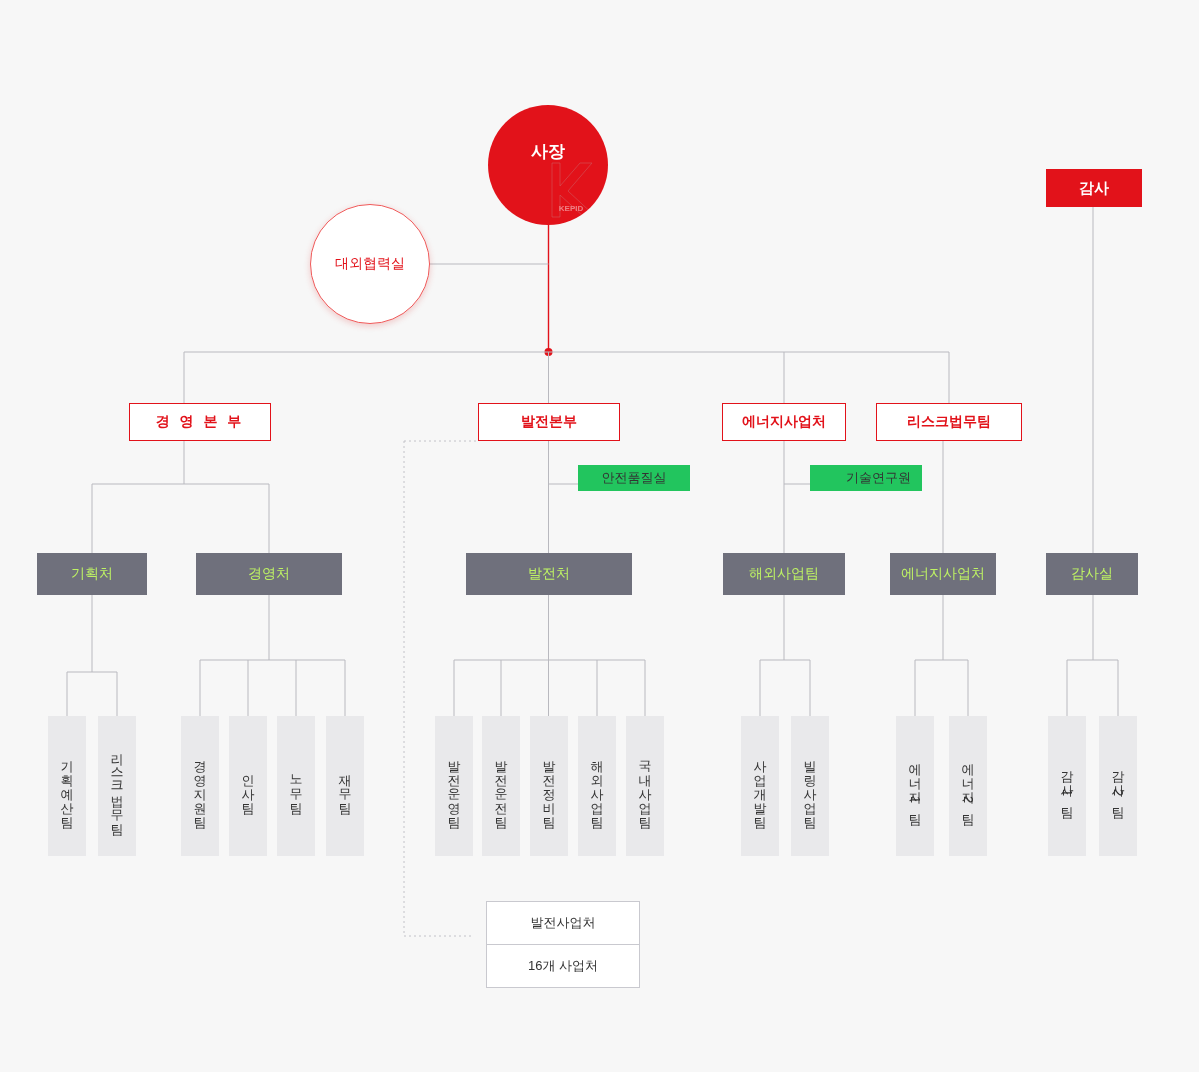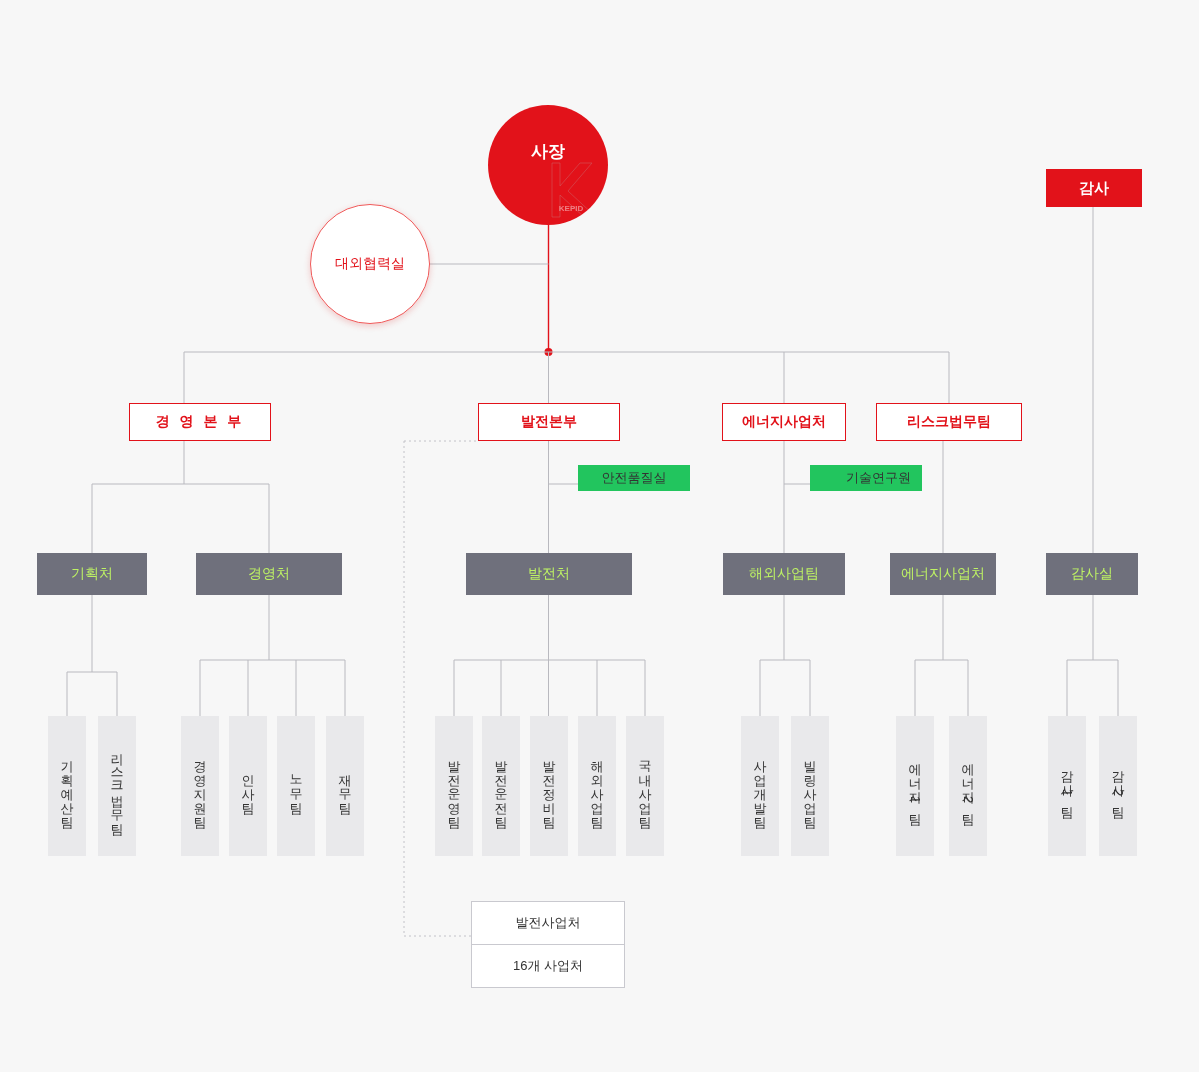--- a/index.html
+++ b/index.html
@@ -71,21 +71,21 @@
   
   .team{
     background:#e9e9eb;color:#333;font-size:13px;line-height:19px;
     writing-mode:vertical-rl;
     width:38px;height:140px;letter-spacing:1px;
   }
 
   
   .stack{
     background:#fff;border:1px solid #c9c9cf;color:#333;font-size:13px;
-    width:154px;height:44px;left:471px;
+    width:154px;height:44px;left:486px;
   }
   .stack1{top:901px;}
   .stack2{top:944px;}
 
   svg line, svg path{stroke:#b9b9bf;stroke-width:1;fill:none;}
   .dotline{stroke:#c2c2c8;stroke-width:1;stroke-dasharray:2 3;}
   .redstem{stroke:#e2121a;stroke-width:1.4;}
 </style>
 </head>
 <body>

